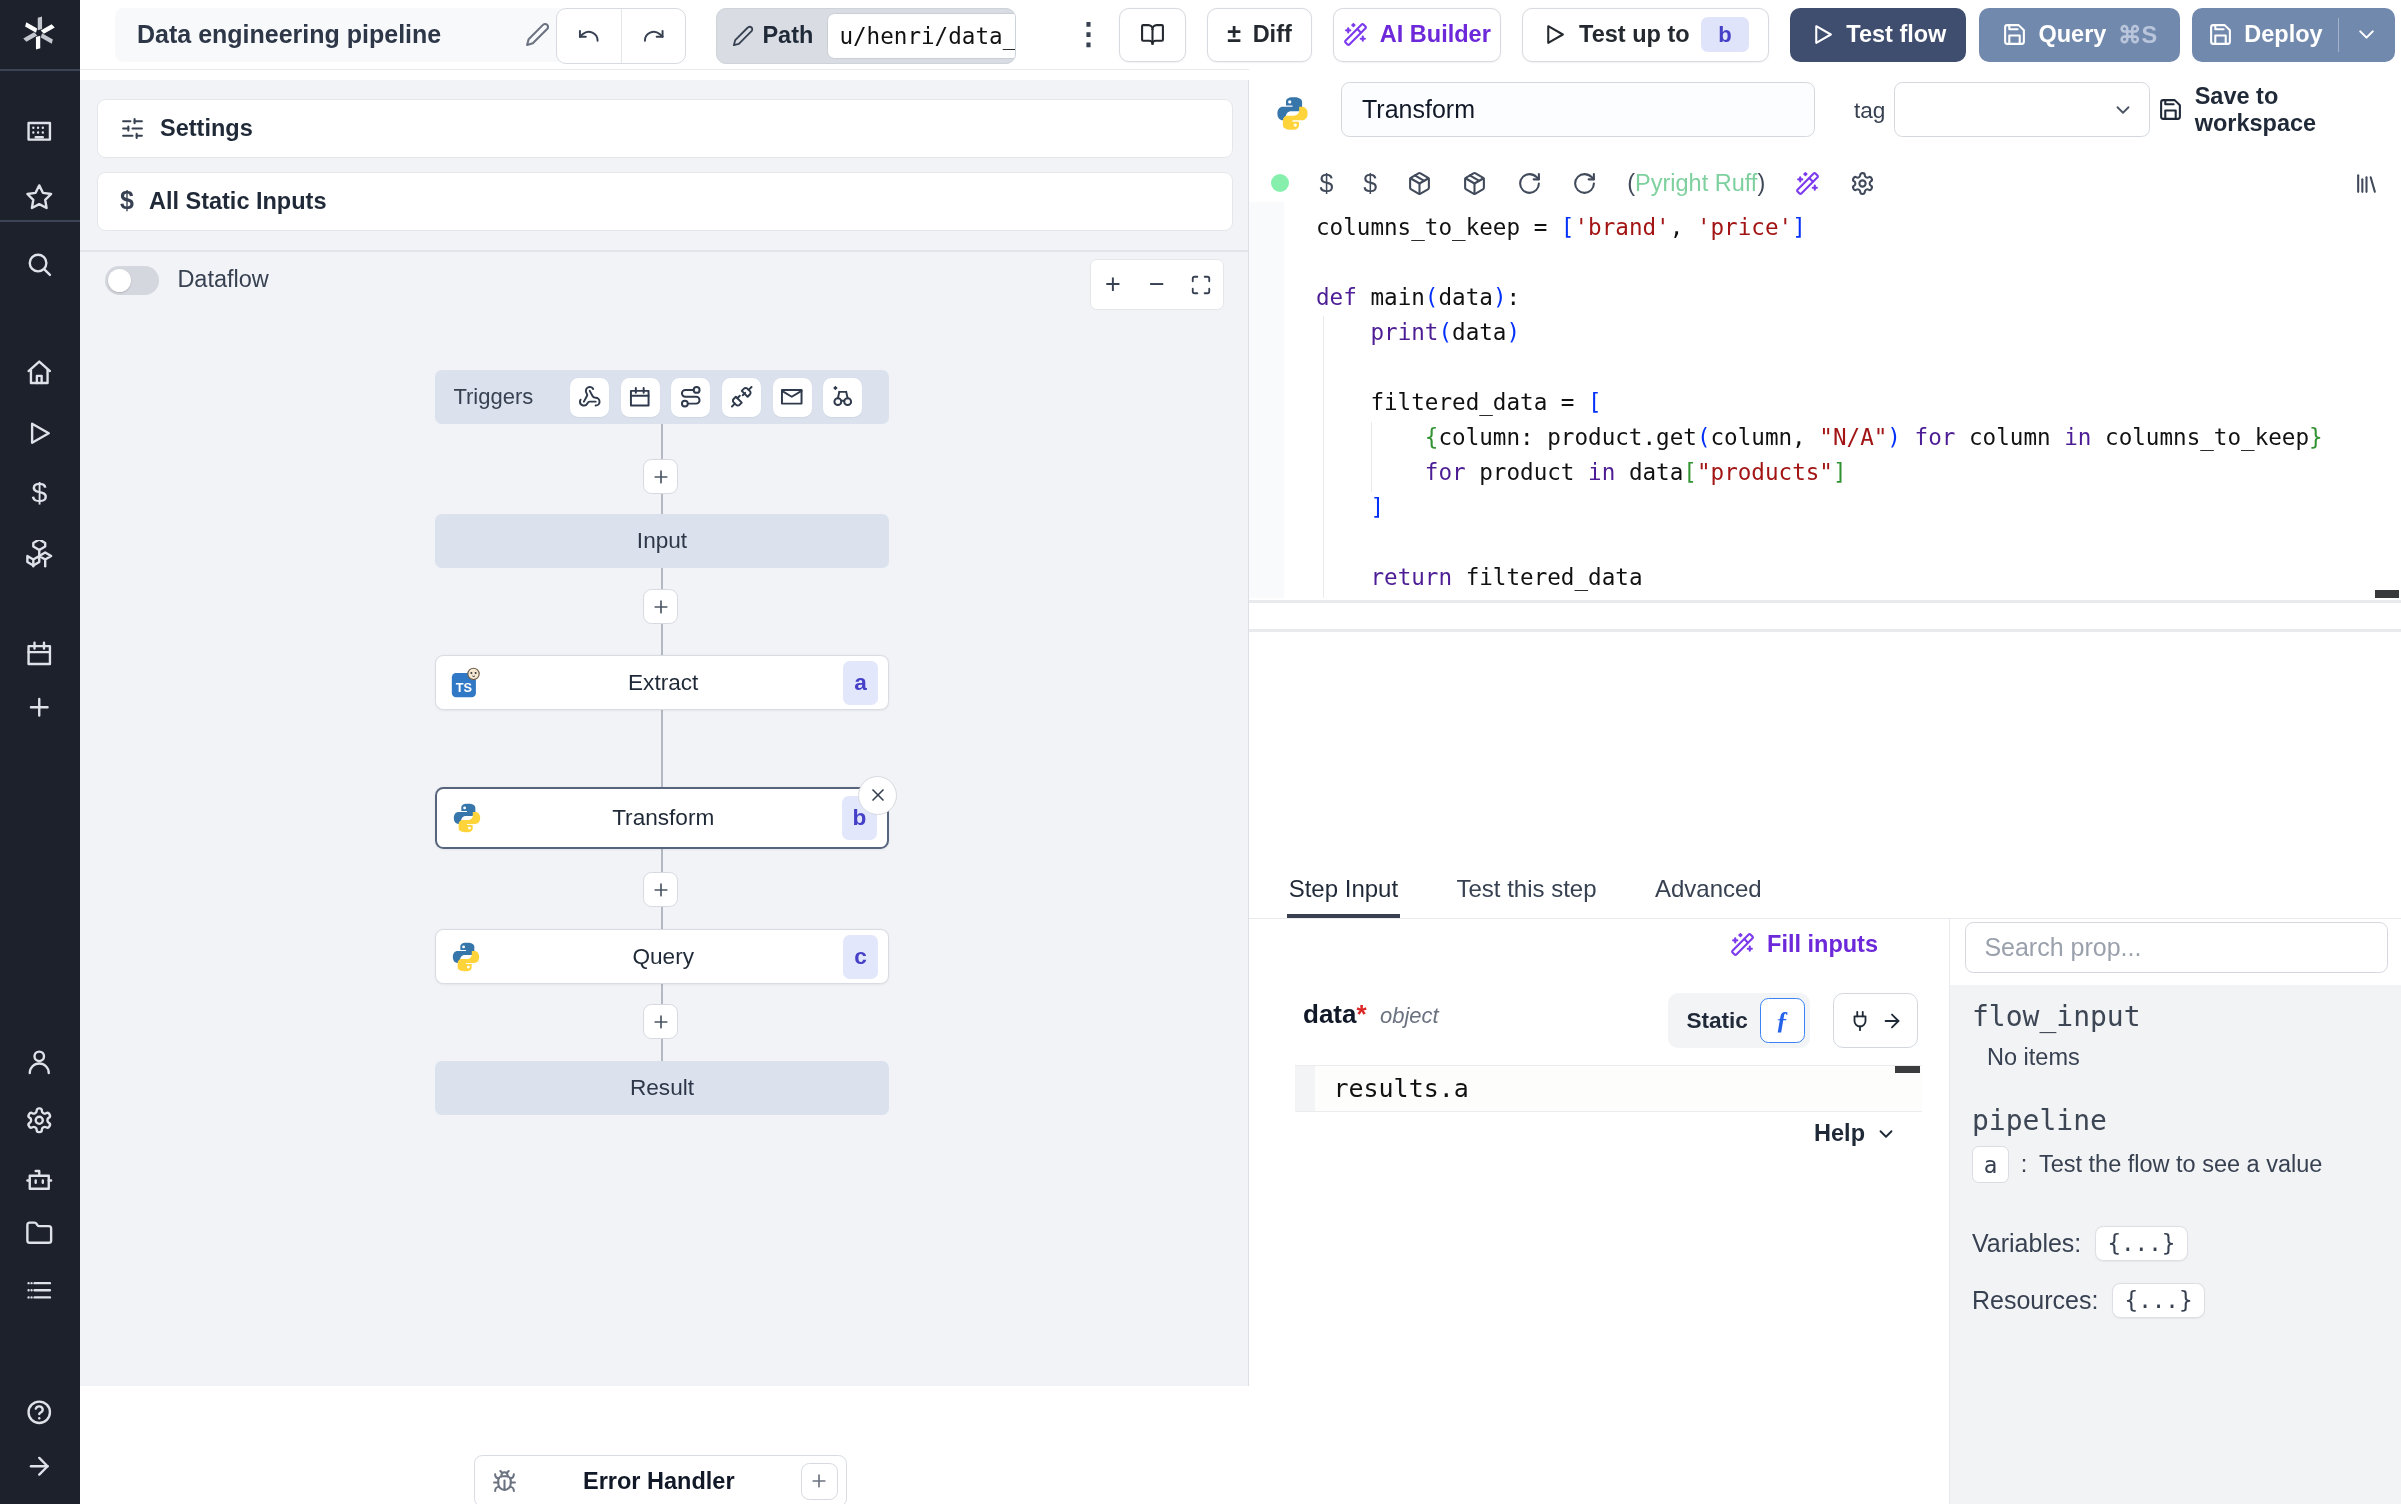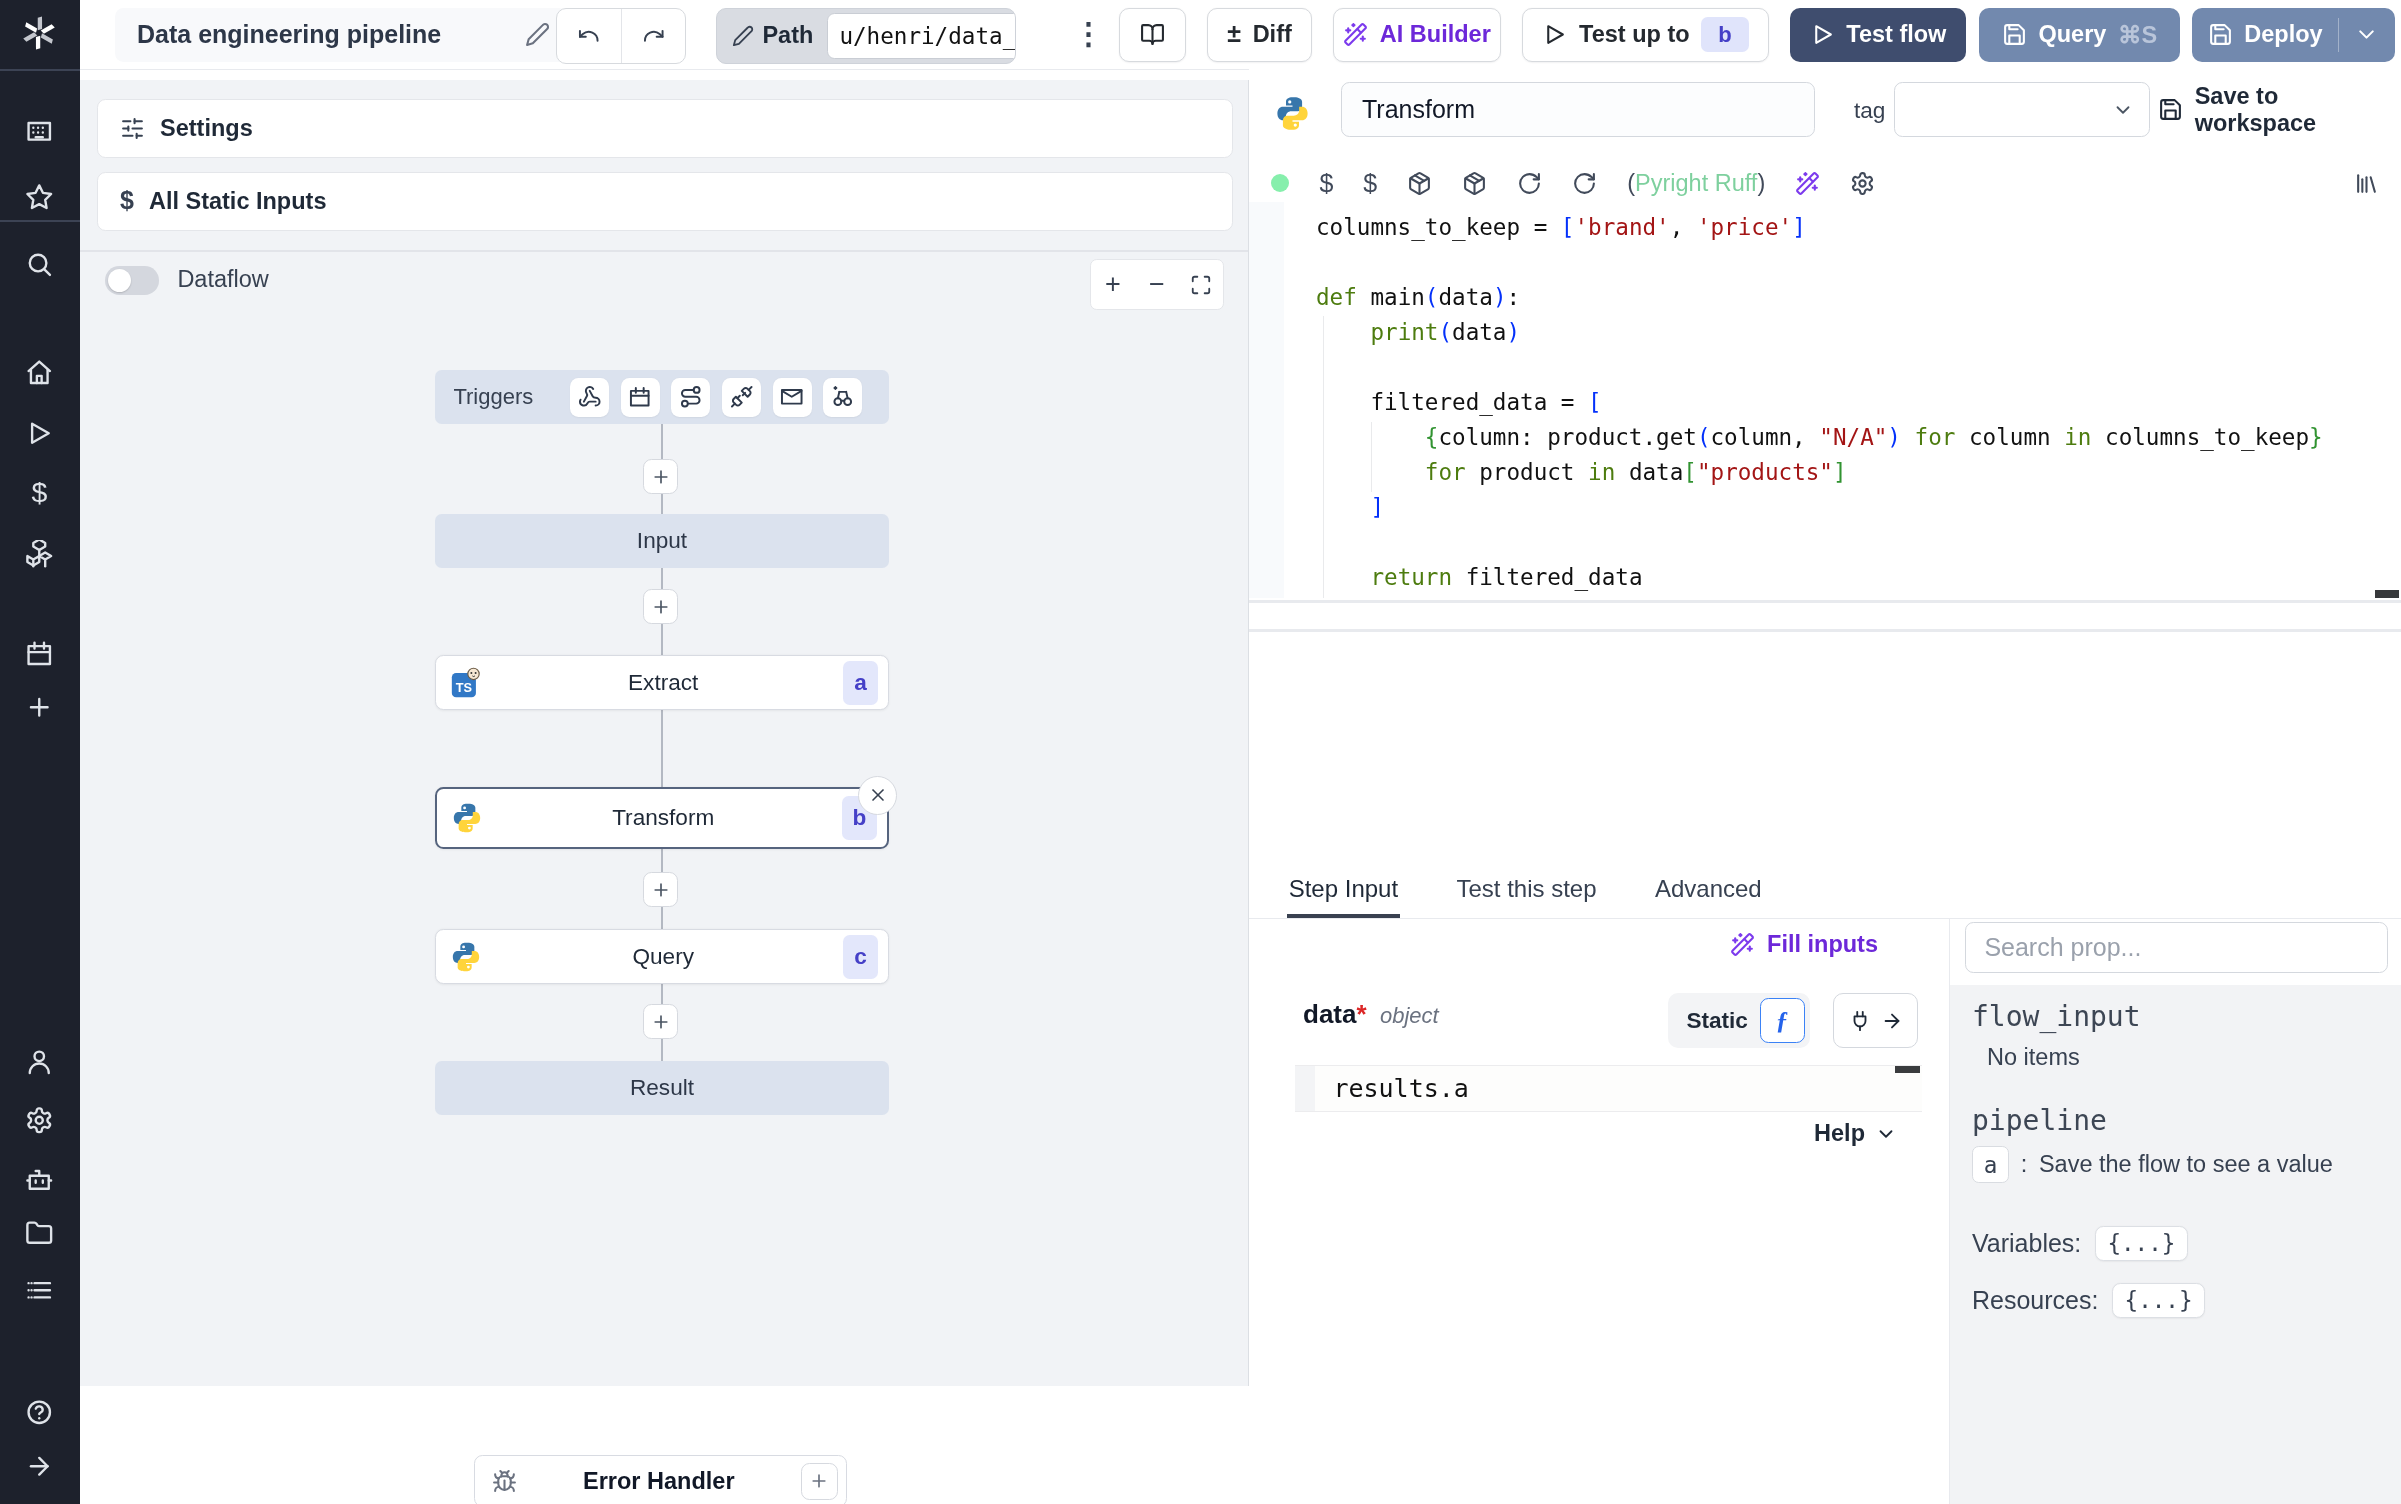--- a/index.html
+++ b/index.html
@@ -95,21 +95,21 @@
   .statusdot{width:18.4px;height:18.4px;border-radius:50%;background:#86efac}
   .lint{font-size:23.5px;color:#414a5a;white-space:nowrap}
   .lint .g{color:#7ed09e}
   .wand-p{color:#7c3aed}
   .tbar .last{margin-left:auto;margin-right:23.5px}
 
   .codearea{position:absolute;left:0;top:133px;width:100%;height:397px;background:#fff}
   .gutter{position:absolute;left:0;top:0;width:35px;height:396px;background:#f8fafc}
   .code{position:absolute;left:67px;top:8.4px}
   .cl{height:35px;line-height:35px;font-family:"DejaVu Sans Mono",monospace;font-size:22.6px;white-space:pre}
-  .c-d{color:#111111}.c-k{color:#4d7c0f}.c-s{color:#a31515}.c-b1{color:#0431fa}.c-b2{color:#319331}
+  .c-d{color:#111111}.c-k{color:#4c1d95}.c-s{color:#a31515}.c-b1{color:#0431fa}.c-b2{color:#319331}
   .iguide{position:absolute;width:0;border-left:1.7px solid #e9eaec}
   .scrollmark{position:absolute;right:3.4px;top:388px;width:23.5px;height:7.5px;background:#37393b}
   .ed-div1{position:absolute;left:0;top:531px;width:100%;height:2.5px;background:#e8eaee}
   .ed-div2{position:absolute;left:0;top:560px;width:100%;height:2.5px;background:#e8eaee}
 
   .tabsbar{position:absolute;left:0;top:795px;width:100%;height:55px;border-bottom:1.7px solid #e8eaee;display:flex;padding-left:38px;gap:55px;box-sizing:border-box}
   .tab{font-size:24px;color:#374151;display:flex;align-items:center;cursor:pointer;border-bottom:4.2px solid transparent;padding:0 1.7px}
   .tab.active{color:#1f2937;border-bottom-color:#394150}
 
   .bl{position:absolute;left:0;top:850px;width:700px;height:586px;background:#fff}
@@ -779,21 +779,21 @@
 
     <div class="br">
       <input class="searchprop" placeholder="Search prop..." style="">
       <div class="propbg">
         <span class="mono-h" style="top:15px">flow_input</span>
         <span class="prop-sub" style="top:59px">No items</span>
         <span class="mono-h" style="top:119px">pipeline</span>
         <div class="aRow" style="top:161px">
           <span class="keybadge">a</span>
           <span>:</span>
-          <span>Save the flow to see a value</span>
+          <span>Test the flow to see a value</span>
         </div>
         <div class="vrow" style="top:241px">
           <span>Variables:</span>
           <span class="bracebadge">{...}</span>
         </div>
         <div class="vrow" style="top:298px">
           <span>Resources:</span>
           <span class="bracebadge">{...}</span>
         </div>
       </div>

